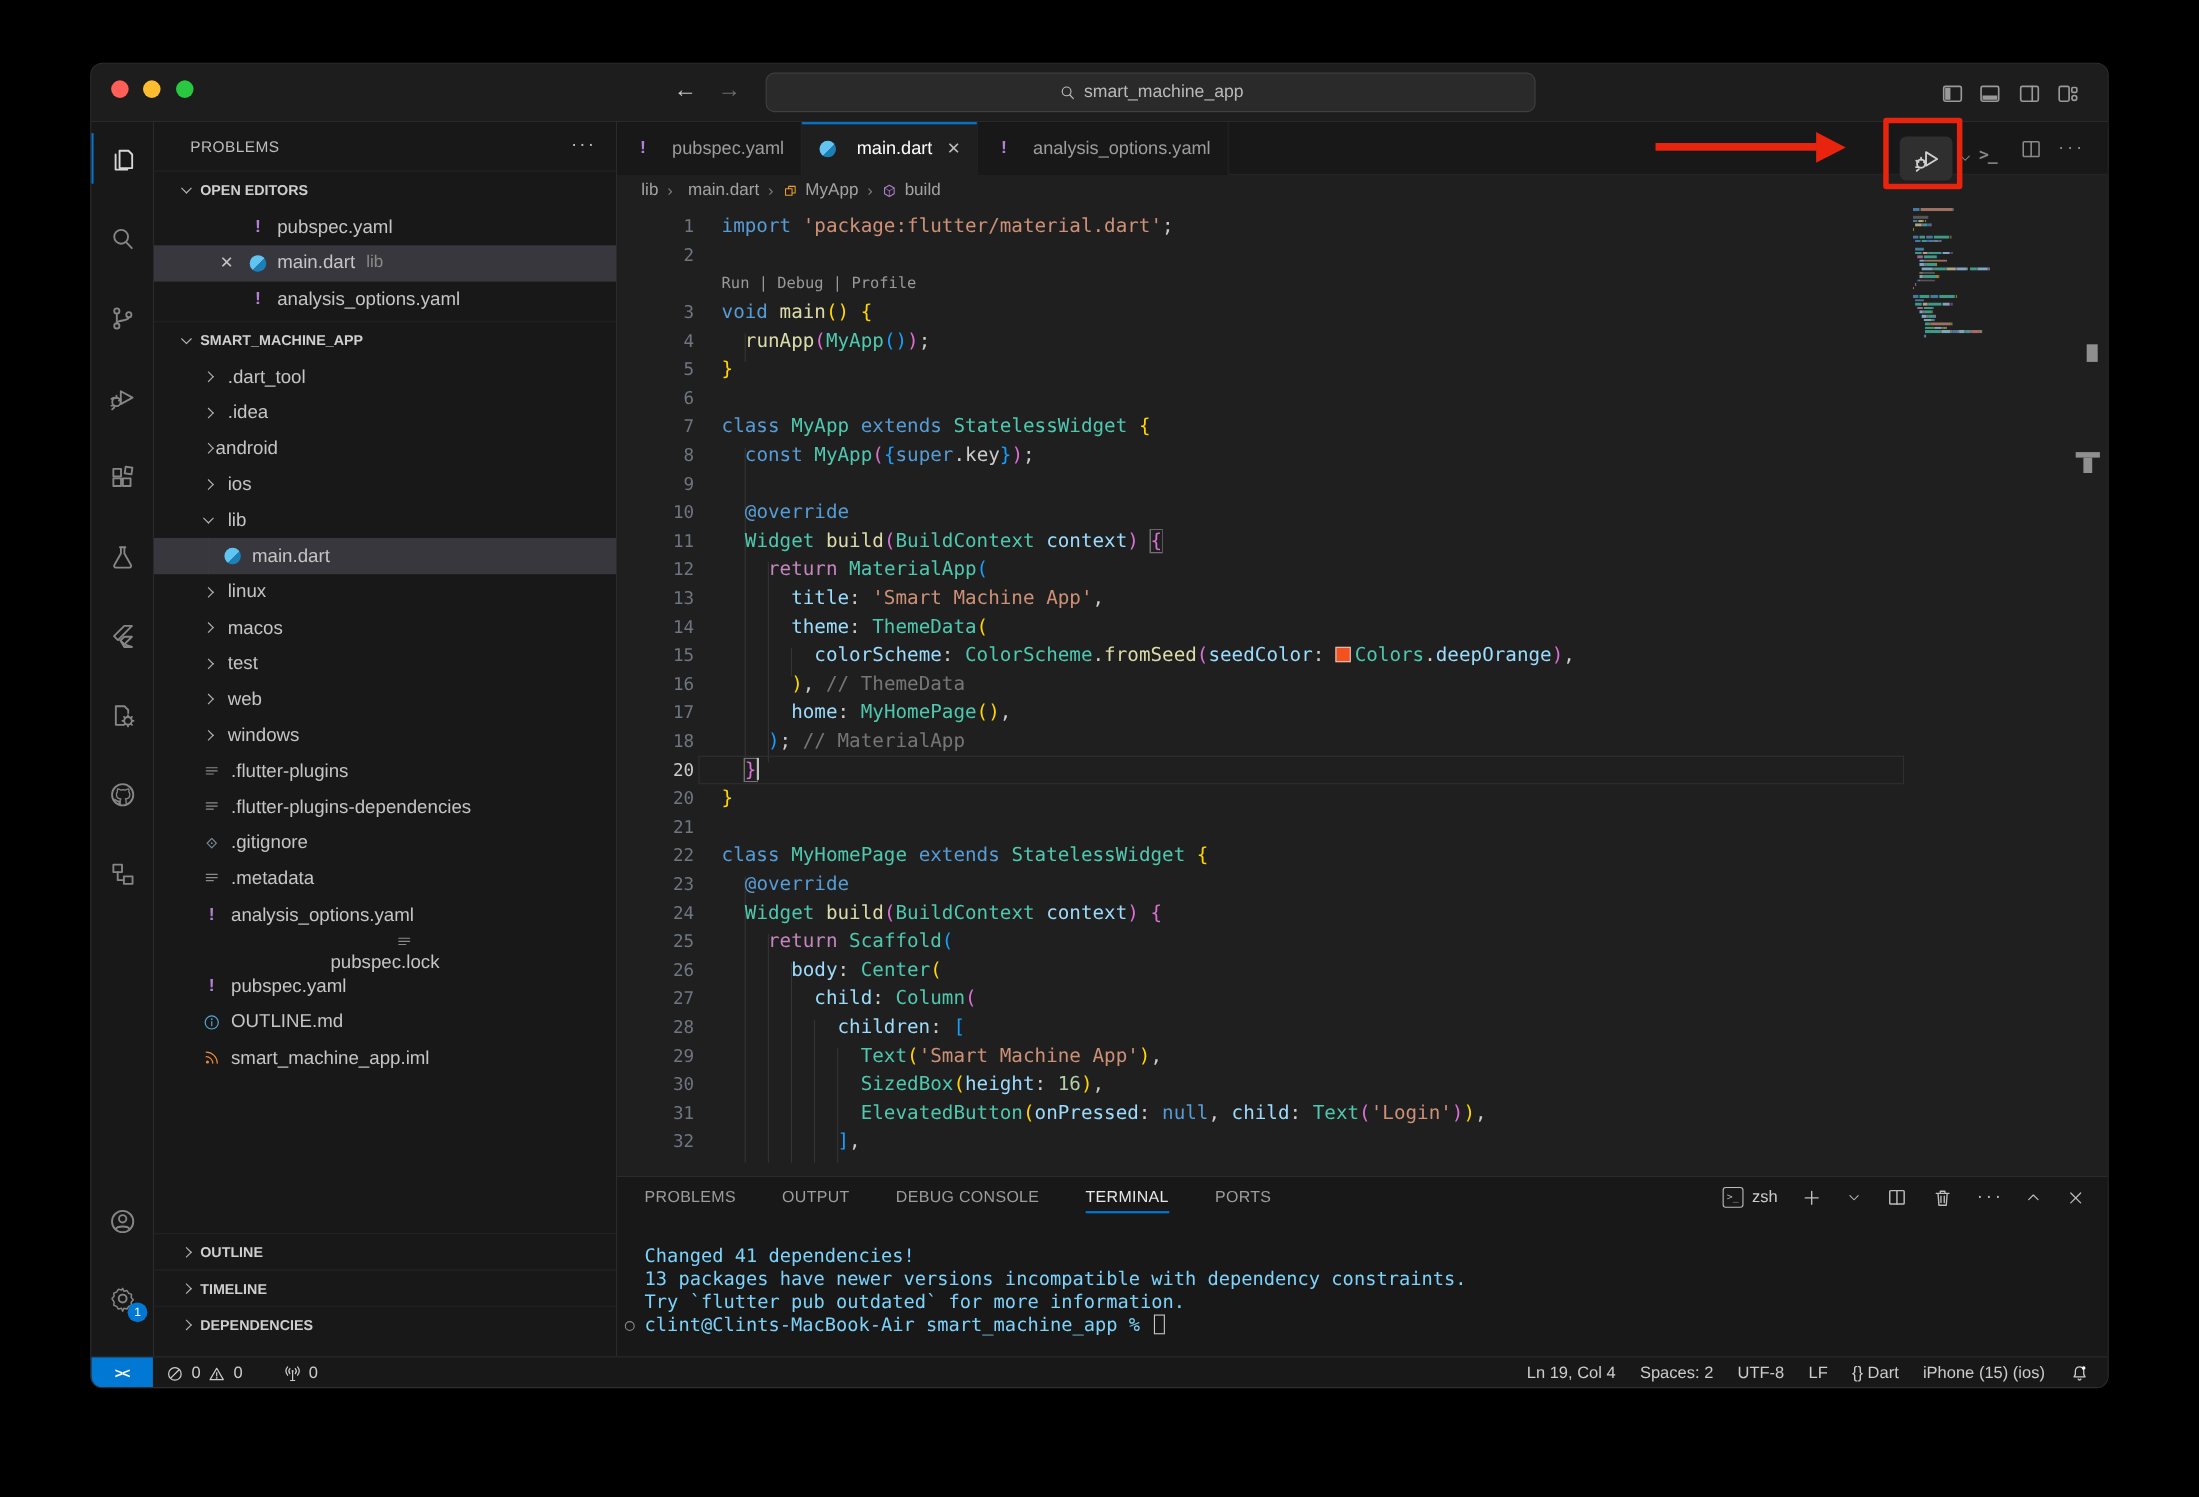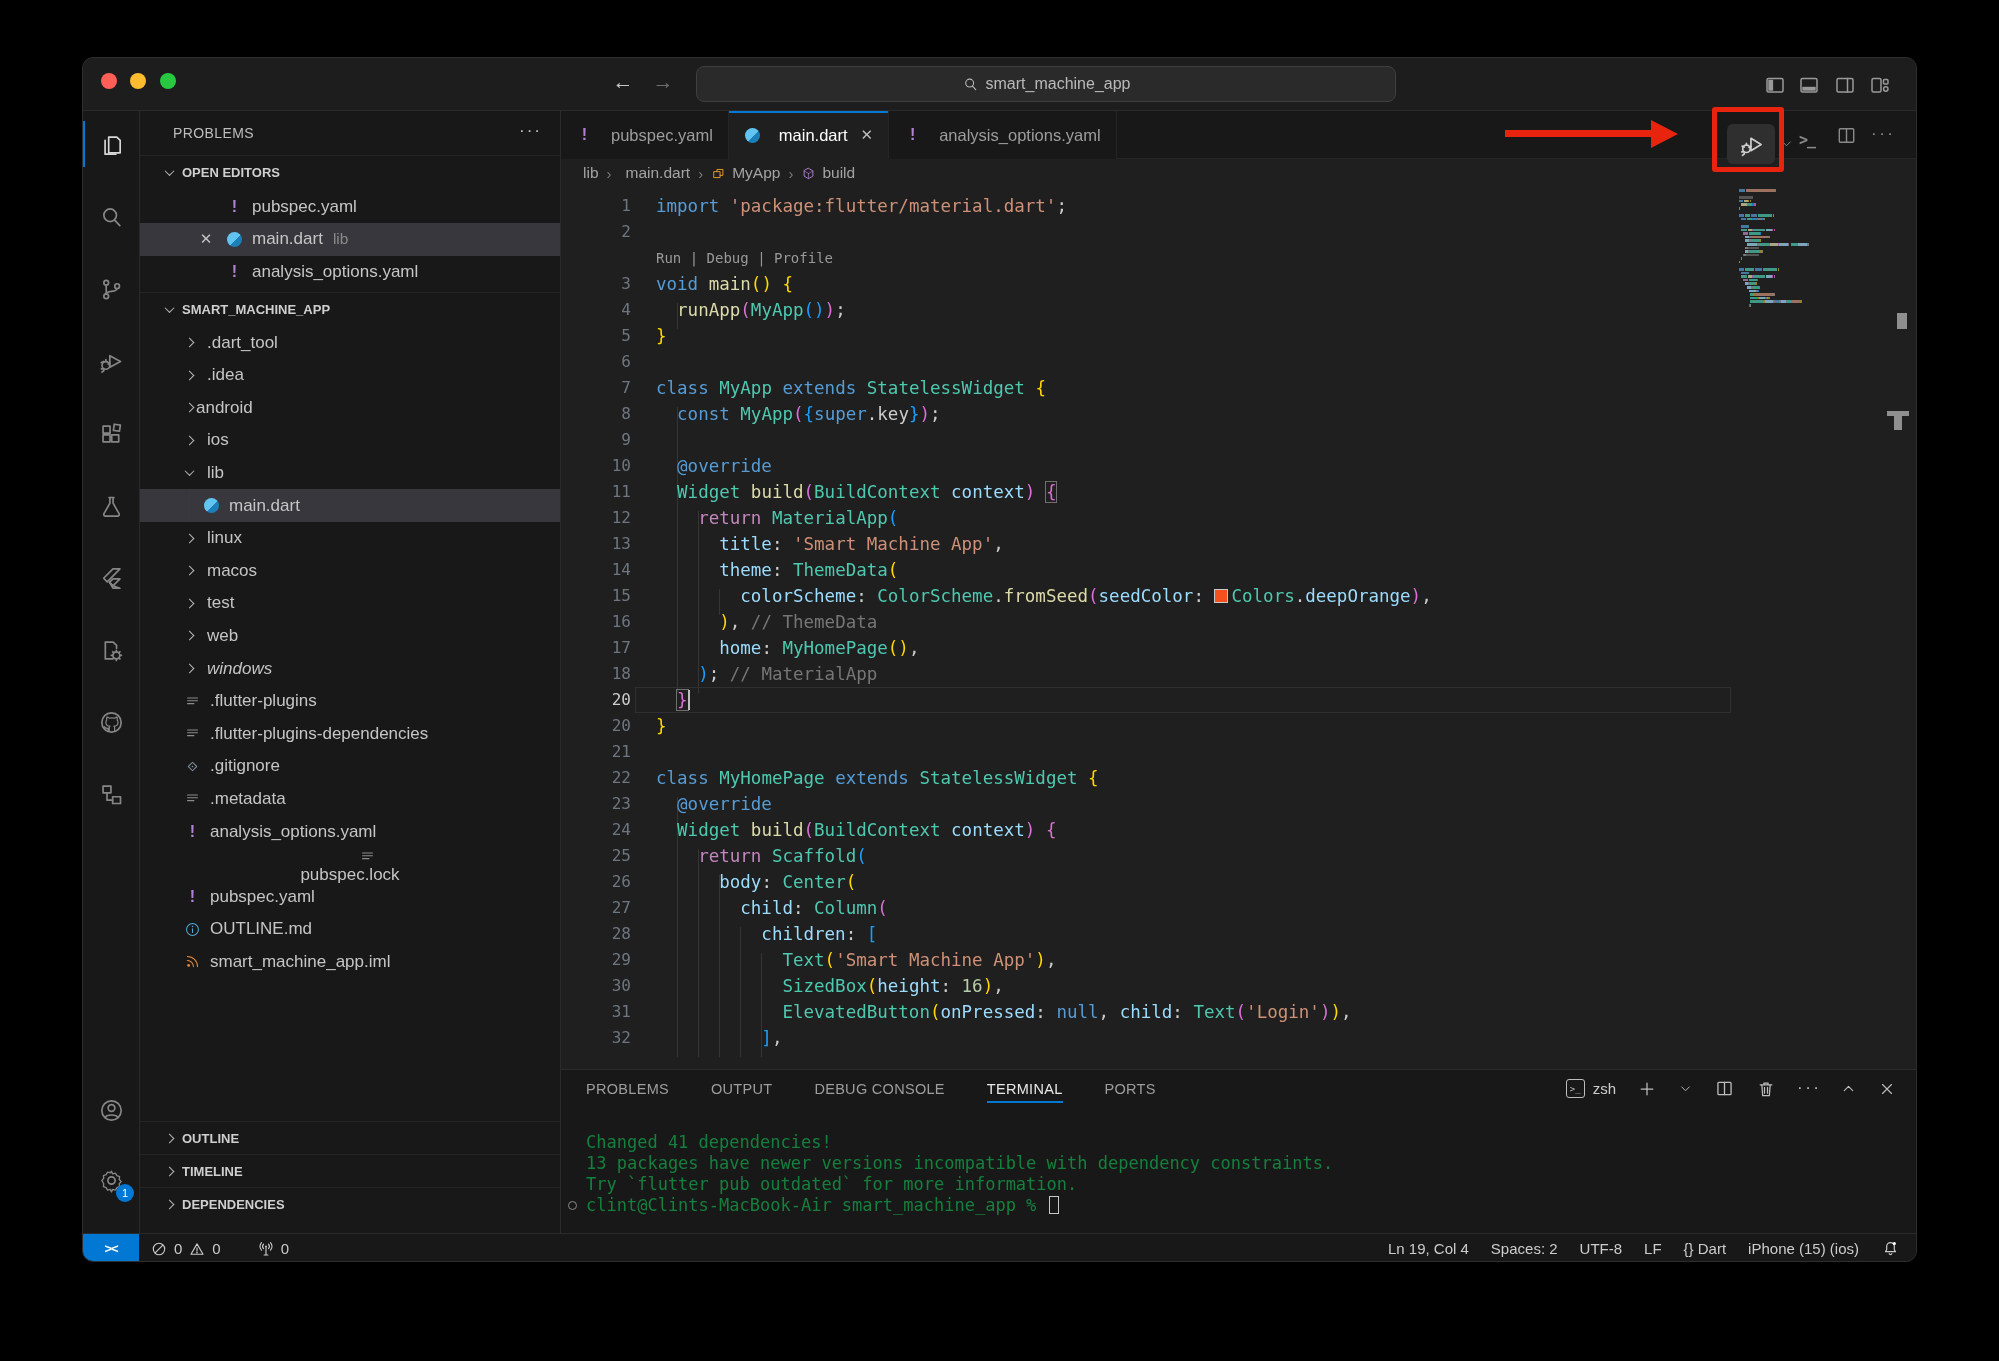--- a/index.html
+++ b/index.html
@@ -72,21 +72,21 @@
   .mm-row{height:2.6px;margin-bottom:1px;white-space:nowrap;overflow:hidden;}
   .mm-seg{display:inline-block;height:2.6px;opacity:.72;vertical-align:top;}
   .ov{position:absolute;background:#8f8f8f;}
   
   #panel{position:absolute;left:0;top:958px;width:1357px;height:164px;background:#181818;border-top:1px solid #2b2b2b;}
   #panel-tabs{position:absolute;left:25px;top:0;height:37px;display:flex;gap:42px;align-items:center;font-size:14.5px;color:#9d9d9d;letter-spacing:.3px;}
   .ptab{position:relative;height:37px;display:flex;align-items:center;}
   .ptab.active{color:#e7e7e7;}
   .ptab.active::after{content:"";position:absolute;left:0;bottom:4px;width:100%;height:2px;background:#0078d4;}
   #panel-ctl{position:absolute;right:22px;top:0;height:37px;display:flex;align-items:center;gap:21px;color:#bdbdbd;}
-  #term{position:absolute;left:25px;top:62px;font-size:17px;line-height:21px;color:#15803d;}
+  #term{position:absolute;left:25px;top:62px;font-size:17px;line-height:21px;color:#7dd3fc;}
   .tline{white-space:pre;position:relative;}
   .pcircle{position:absolute;left:-18px;top:6px;width:9px;height:9px;border:1.4px solid #8a8a8a;border-radius:50%;}
   .tcursor{display:inline-block;width:10px;height:18px;border:1.3px solid #c8c8c8;vertical-align:-3px;margin-left:2px;}
   .zsh-ic{width:19px;height:19px;border:1.4px solid #bdbdbd;border-radius:3px;font-size:9px;display:flex;
     align-items:center;justify-content:center;color:#bdbdbd;font-family:"DejaVu Sans Mono",monospace;}
   
   #statusbar{position:absolute;left:0;top:1175px;width:100%;height:30px;background:#181818;border-top:1px solid #2b2b2b;
     display:flex;align-items:center;font-size:15px;color:#cccccc;}
   #remote{width:56px;height:30px;background:#0078d4;color:#fff;display:flex;align-items:center;justify-content:center;
     font-size:13px;font-weight:700;letter-spacing:-1px;}
@@ -329,21 +329,21 @@
         <div class="row" style="top: 475.8px;">
           <span class="chev r" style="margin-left: 46px;"></span>
           <span style="margin-left: 14px;">test</span>
         </div>
         <div class="row" style="top: 508.4px;">
           <span class="chev r" style="margin-left: 46px;"></span>
           <span style="margin-left: 14px;">web</span>
         </div>
         <div class="row" style="top: 541px;">
           <span class="chev r" style="margin-left: 46px;"></span>
-          <span style="margin-left: 14px; font-style: italic;">windows</span>
+          <span style="margin-left: 14px;">windows</span>
         </div>
         <div class="row" style="top: 573.6px;">
           <span class="fic" style="margin-left: 44px;">
             <span style="display: inline-flex; width: 17px; height: 17px;">
               <svg width="100%" height="100%" viewBox="0 0 24 24" fill="none" stroke="currentColor" stroke-width="1.5" stroke-linecap="round" stroke-linejoin="round">
                 <path d="M5 7h14M5 11h14M5 15h9" stroke="#8b8b8b"></path>
               </svg>
             </span>
           </span>
           <span>.flutter-plugins</span>

